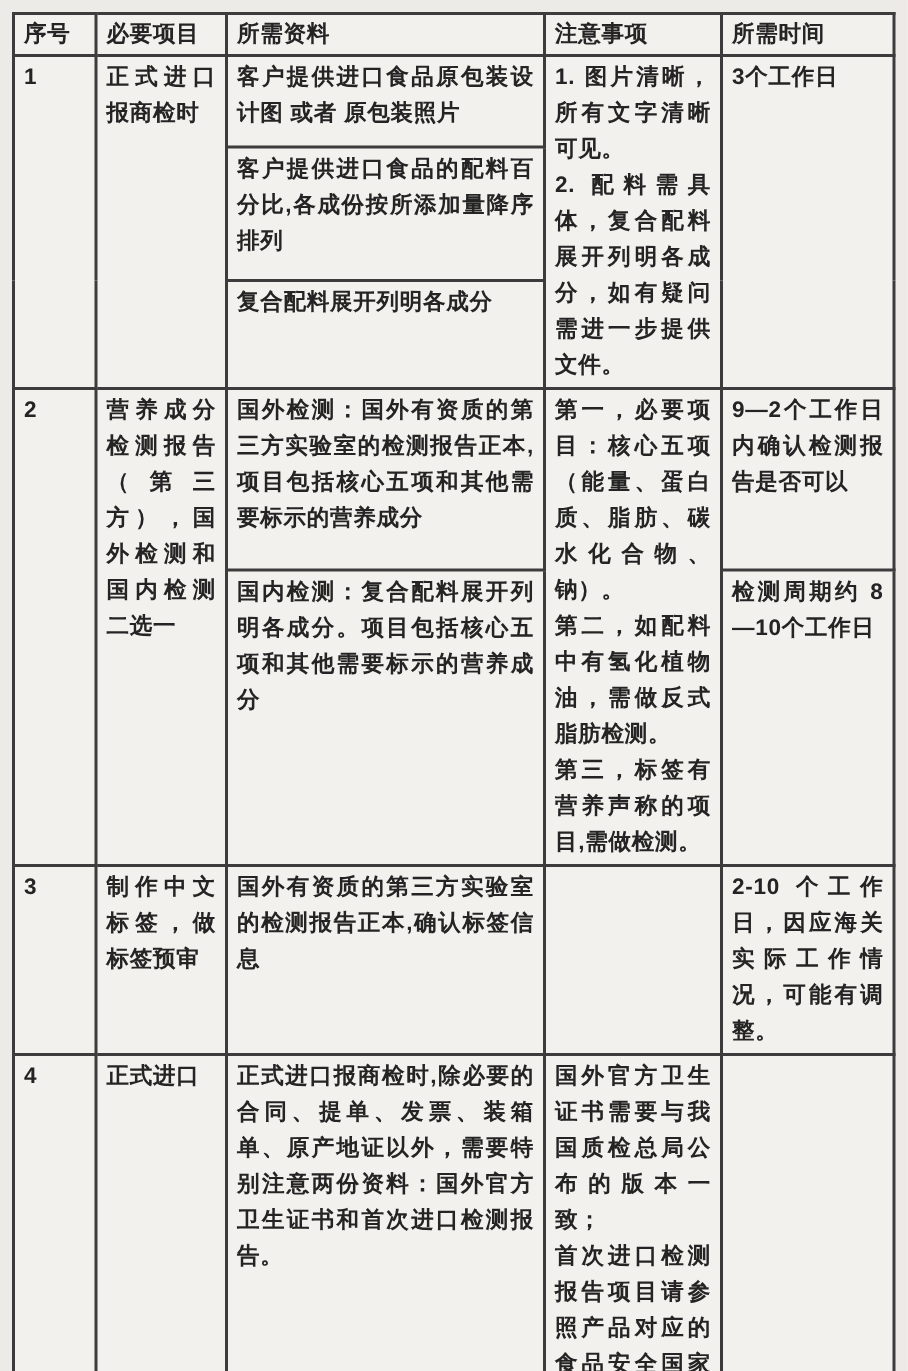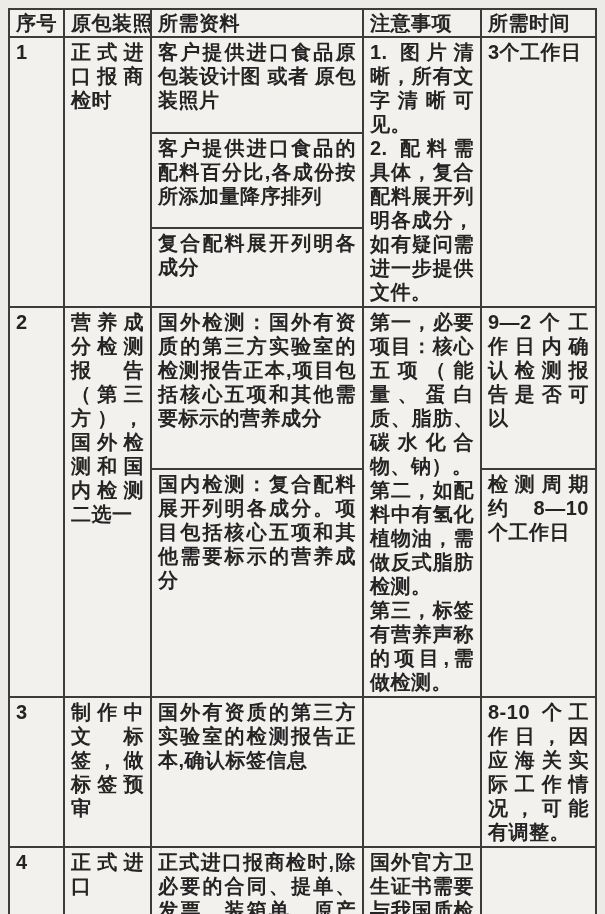--- a/index.html
+++ b/index.html
@@ -28,21 +28,21 @@
     border-collapse: collapse;
     table-layout: fixed;
     background: #f3f1ee;
   }
   table.proc th,
   table.proc td {
     border: 2px solid #3c3c3c;
     vertical-align: top;
     text-align: justify;
     padding: 2px 6px 2px 6px;
-    font-size: 20px;
+    font-size: 15px;
     line-height: 24px;
     font-weight: 600;
     letter-spacing: 0.5px;
     white-space: pre-line;
     overflow: hidden;
     box-sizing: border-box;
   }
   table.proc th {
     text-align: left;
     white-space: nowrap;
@@ -64,21 +64,21 @@
       <col class="c-seq">
       <col class="c-step">
       <col class="c-mat">
       <col class="c-note">
       <col class="c-time">
     </colgroup>
 
     <tbody>
         <tr style="height:24px;">
       <th>序号</th>
-      <th>原包装照片</th>
+      <th>必要项目</th>
       <th>所需资料</th>
       <th>注意事项</th>
       <th>所需时间</th>
     </tr>
 
     <tr style="height:52px;">
       <td rowspan="3">1</td>
       <td rowspan="3">正式进口报商检时</td>
       <td>客户提供进口食品原包装设计图 或者 原包装照片</td>
       <td rowspan="3">1. 图片清晰，所有文字清晰可见。
@@ -104,21 +104,21 @@
     <tr style="height:177px;">
       <td>国内检测：复合配料展开列明各成分。项目包括核心五项和其他需要标示的营养成分</td>
       <td>检测周期约 8—10个工作日</td>
     </tr>
 
     <tr style="height:110px;">
       <td>3</td>
       <td>制作中文标签，做标签预审</td>
       <td>国外有资质的第三方实验室的检测报告正本,确认标签信息</td>
       <td></td>
-      <td>8-10 个工作日，因应海关实际工作情况，可能有调整。</td>
+      <td>2-10 个工作日，因应海关实际工作情况，可能有调整。</td>
     </tr>
 
     <tr style="height:284px;">
       <td>4</td>
       <td>正式进口</td>
       <td>正式进口报商检时,除必要的合同、提单、发票、装箱单、原产地证以外，需要特别注意两份资料：国外官方卫生证书和首次进口检测报告。</td>
       <td>国外官方卫生证书需要与我国质检总局公布的版本一致；
 首次进口检测报告项目请参照产品对应的食品安全国家标准中列明项目（包括污染物和真菌毒素）</td>
       <td></td>
     </tr>

